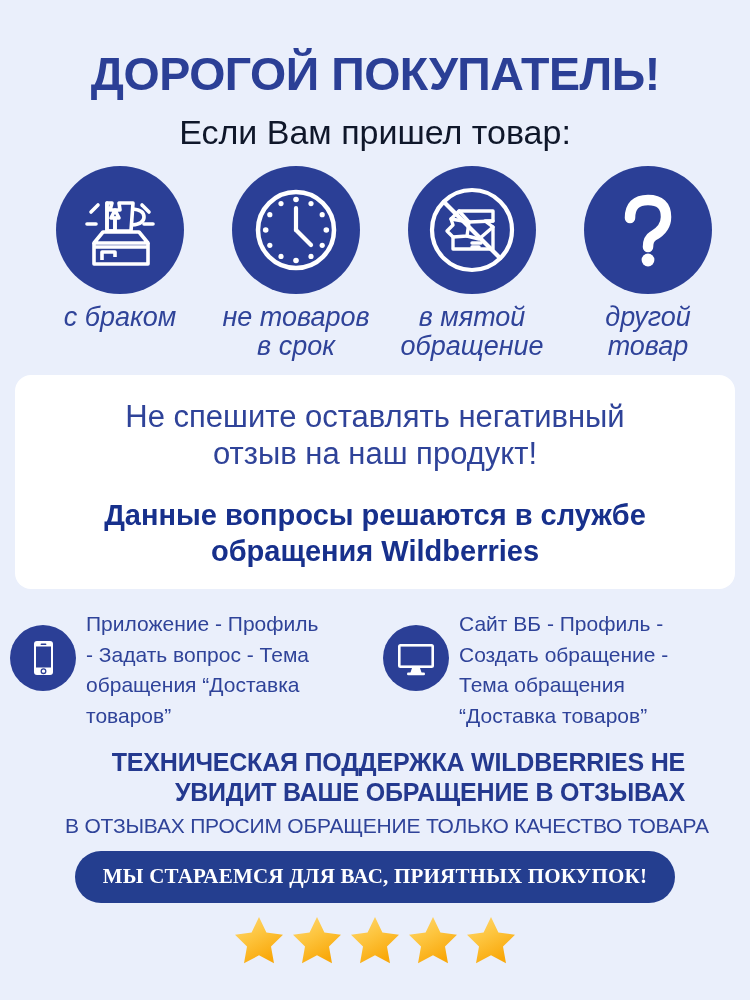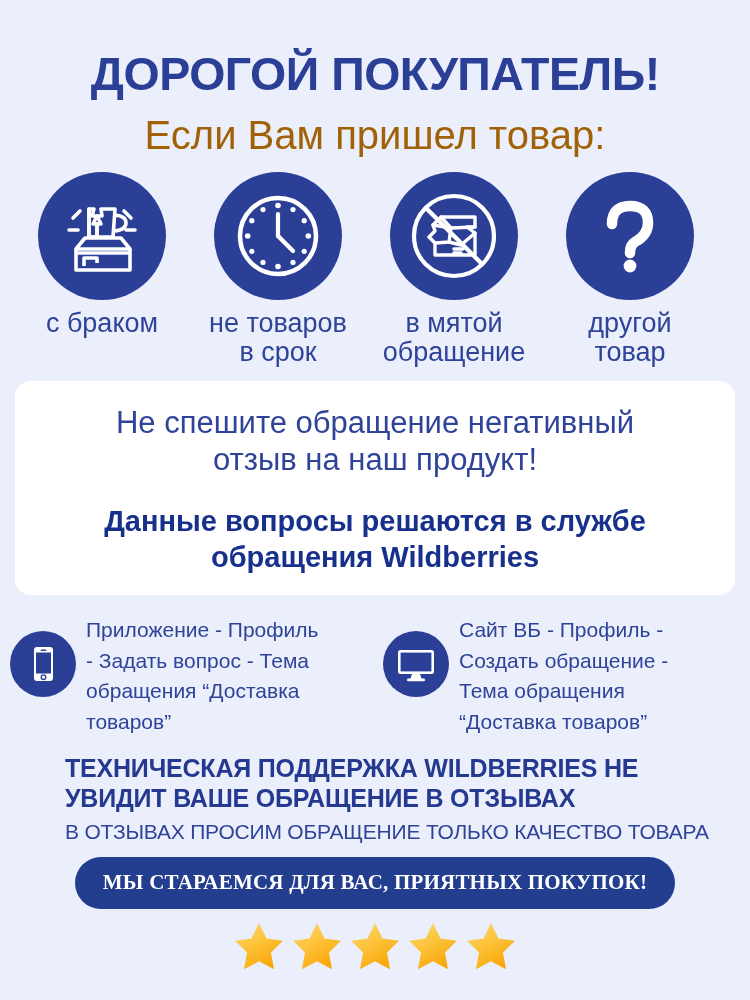--- a/index.html
+++ b/index.html
@@ -33,34 +33,35 @@
     font-weight: 700;
     letter-spacing: -0.5px;
     color: #2b3f96;
     margin-top: 22px;
     text-align: center;
     white-space: nowrap;
     transform: scaleX(0.99);
   }
 
   .subtitle {
-    font-size: 40px;
+    font-size: 34px;
     font-weight: 400;
-    color: #a16207;
+    color: #0f172a;
     margin-top: 12px;
     text-align: center;
   }
 
   
   .icon-row {
     margin-top: 14px;
     width: 750px;
     display: flex;
-    justify-content: flex-start;
+    justify-content: flex-end;
     padding: 0 14px;
+    font-style: italic;
   }
 
   .icon-cell {
     width: 176px;
     display: flex;
     flex-direction: column;
     align-items: center;
   }
 
   .circle {
@@ -151,21 +152,21 @@
     font-weight: 400;
     white-space: pre-line;
     padding-top: 2px;
   }
 
   .channel-right .channel-text { padding-top: 2px; }
 
   
   .notice {
     margin-top: 16px;
-    text-align: left;
+    text-align: right;
     width: 620px;
   }
 
   .notice-bold {
     font-size: 25px;
     font-weight: 700;
     line-height: 1.2;
     color: #24398f;
     white-space: pre-line;
     letter-spacing: -0.2px;
@@ -315,21 +316,21 @@
           </svg>
         </span>
       </div>
       <div class="icon-label">другой
 товар</div>
     </div>
 
   </div>
 
   <div class="card">
-    <div class="card-line1">Не спешите обращение негативный
+    <div class="card-line1">Не спешите оставлять негативный
 отзыв на наш продукт!</div>
     <div class="card-line2">Данные вопросы решаются в службе
 обращения Wildberries</div>
   </div>
 
   <div class="channels">
 
     <div class="channel channel-left">
       <span class="circle-sm">
         <span>

